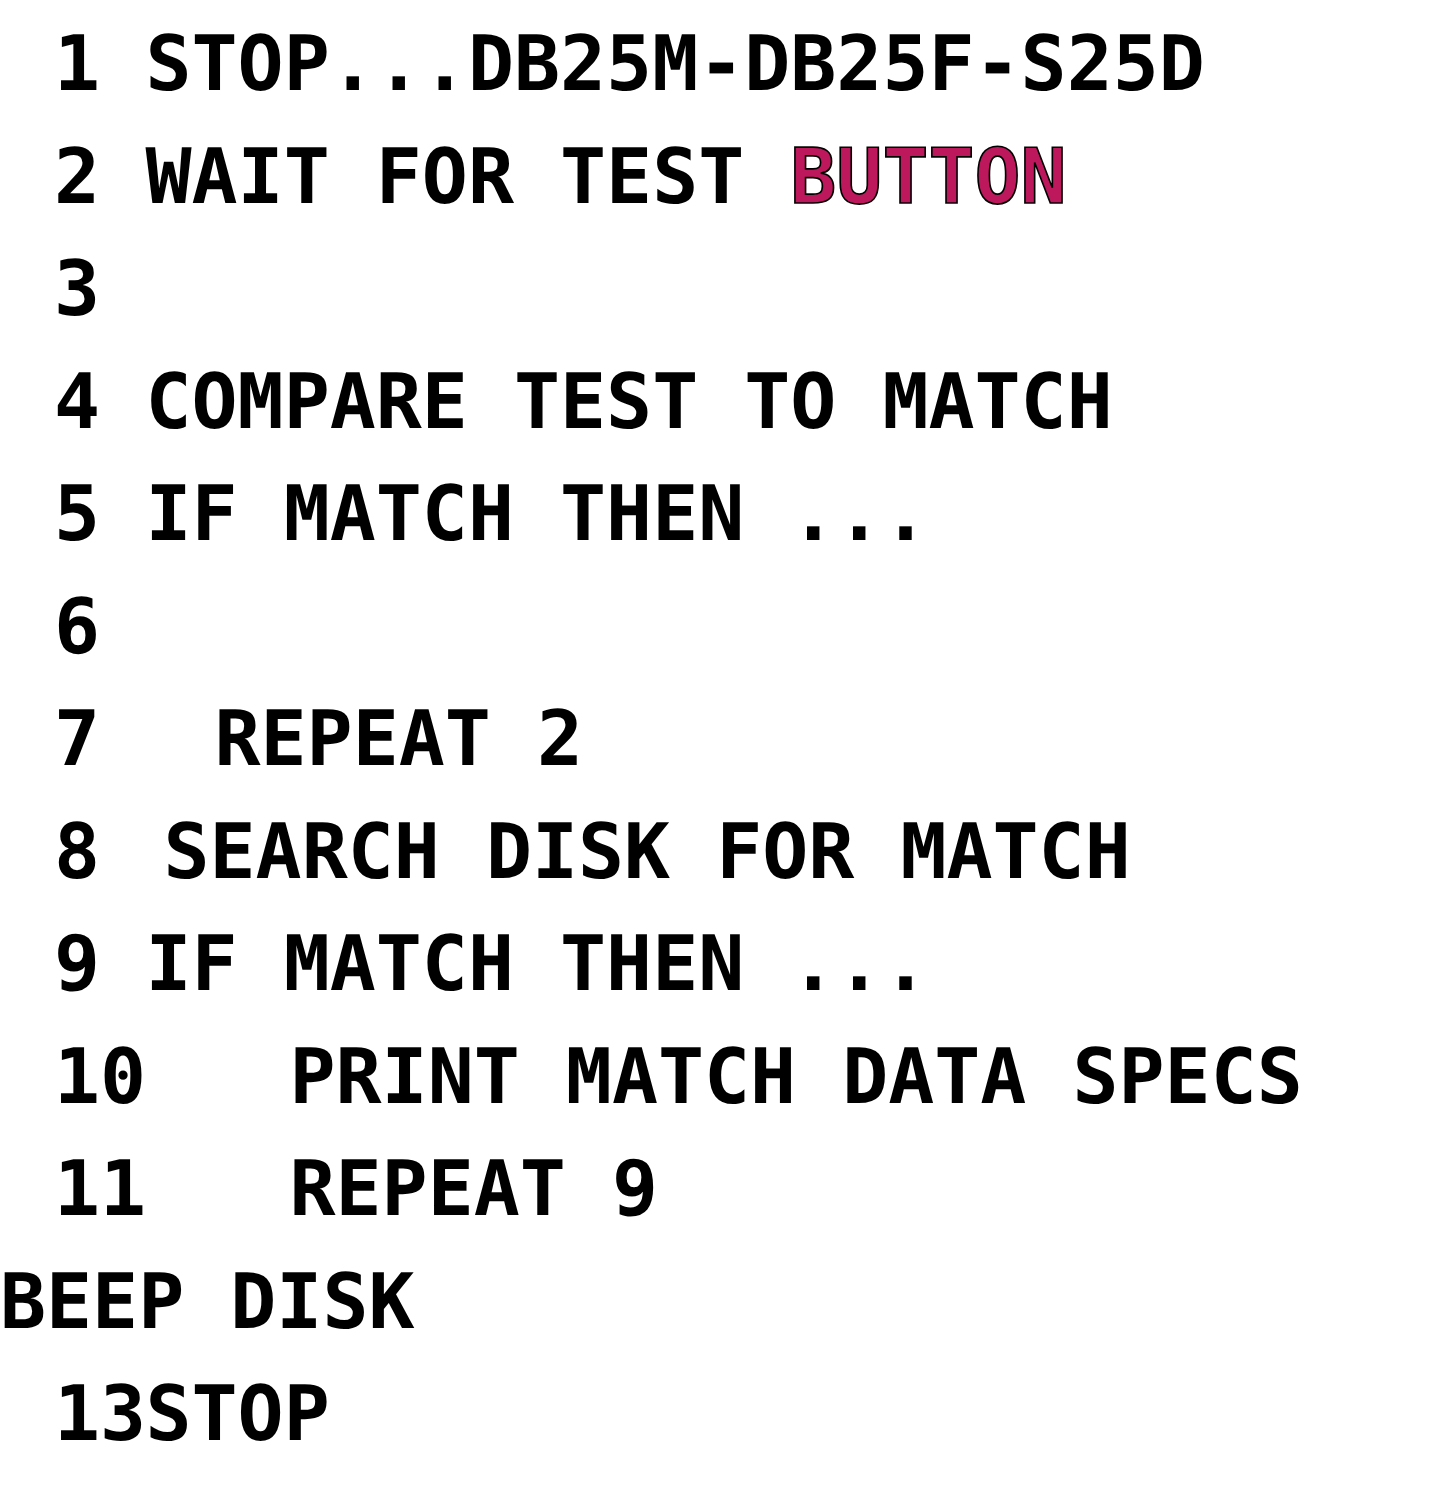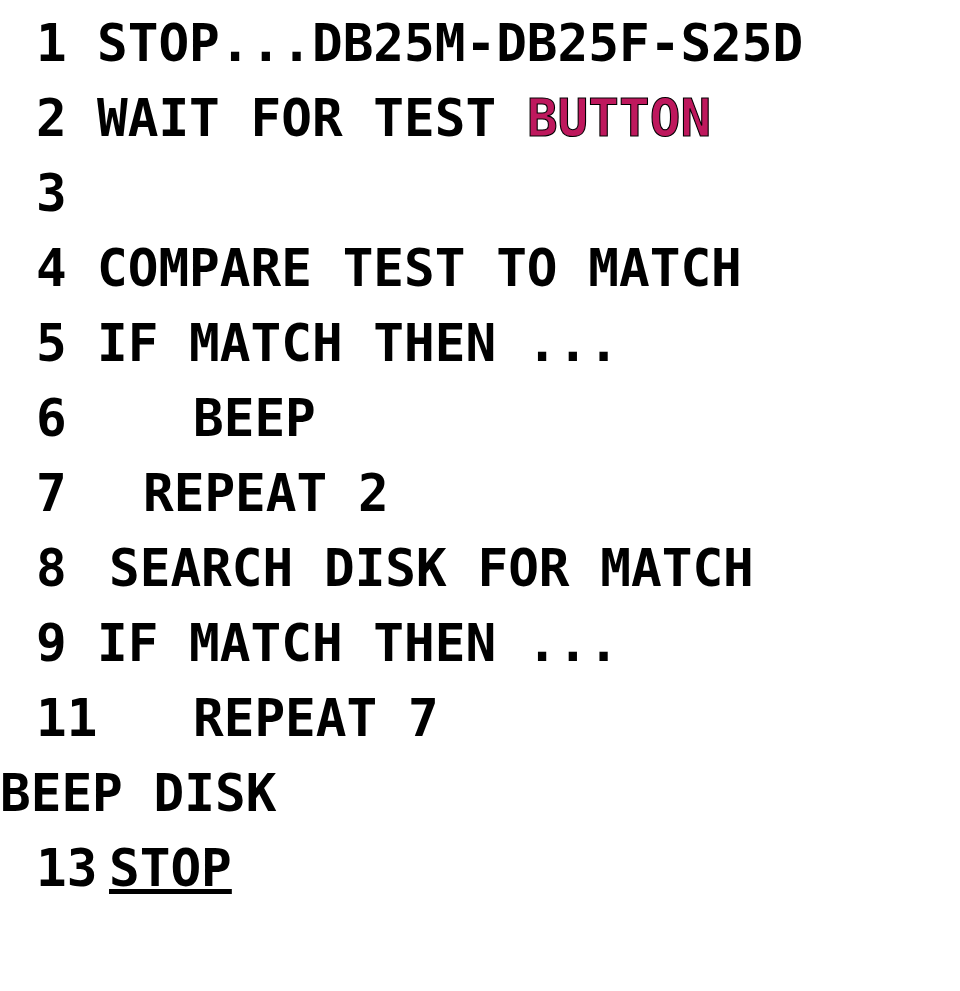--- a/index.html
+++ b/index.html
@@ -75,21 +75,22 @@
 <body>
 
 <div id="page">
   <div class="listing" id="listing-root">
 
   <div class="code-line"><span class="line-number">1</span><span class="line-text" style="margin-left: 0px;">STOP...DB25M-DB25F-S25D</span></div>
       <div class="code-line"><span class="line-number">2</span><span class="line-text" style="margin-left: 0px;"><span>WAIT FOR TEST </span><span class="emph">BUTTON</span></span></div>
       <div class="code-line"><span class="line-number">3</span></div>
       <div class="code-line"><span class="line-number">4</span><span class="line-text" style="margin-left: 0px;">COMPARE TEST TO MATCH</span></div>
       <div class="code-line"><span class="line-number">5</span><span class="line-text" style="margin-left: 0px;">IF MATCH THEN ...</span></div>
-      <div class="code-line"><span class="line-number">6</span><span class="line-text" style="margin-left: 96px;">BEEP</span></div>
+      <div class="code-line"><span class="line-number">6</span></div>
       <div class="code-line"><span class="line-number">7</span><span class="line-text" style="margin-left: 46px;">REPEAT 2</span></div>
       <div class="code-line"><span class="line-number">8</span><span class="line-text" style="margin-left: 12px;">SEARCH DISK FOR MATCH</span></div>
       <div class="code-line"><span class="line-number">9</span><span class="line-text" style="margin-left: 0px;">IF MATCH THEN ...</span></div>
-      <div class="code-line"><span class="line-number">11</span><span class="line-text" style="margin-left: 96px;">REPEAT 7</span></div>
+      <div class="code-line"><span class="line-number">10</span><span class="line-text" style="margin-left: 96px;">PRINT MATCH DATA SPECS</span></div>
+      <div class="code-line"><span class="line-number">11</span><span class="line-text" style="margin-left: 96px;">REPEAT 9</span></div>
       <div class="code-line"><span class="line-text" style="margin-left: 0px;">BEEP DISK</span></div>
-      <div class="code-line"><span class="line-number">13</span><span class="line-text" style="margin-left: 12px; text-decoration: underline;">STOP</span></div>
+      <div class="code-line"><span class="line-number">13</span><span class="line-text" style="margin-left: 0px;">STOP</span></div>
     </div>
 </div>
 
 </body></html>

